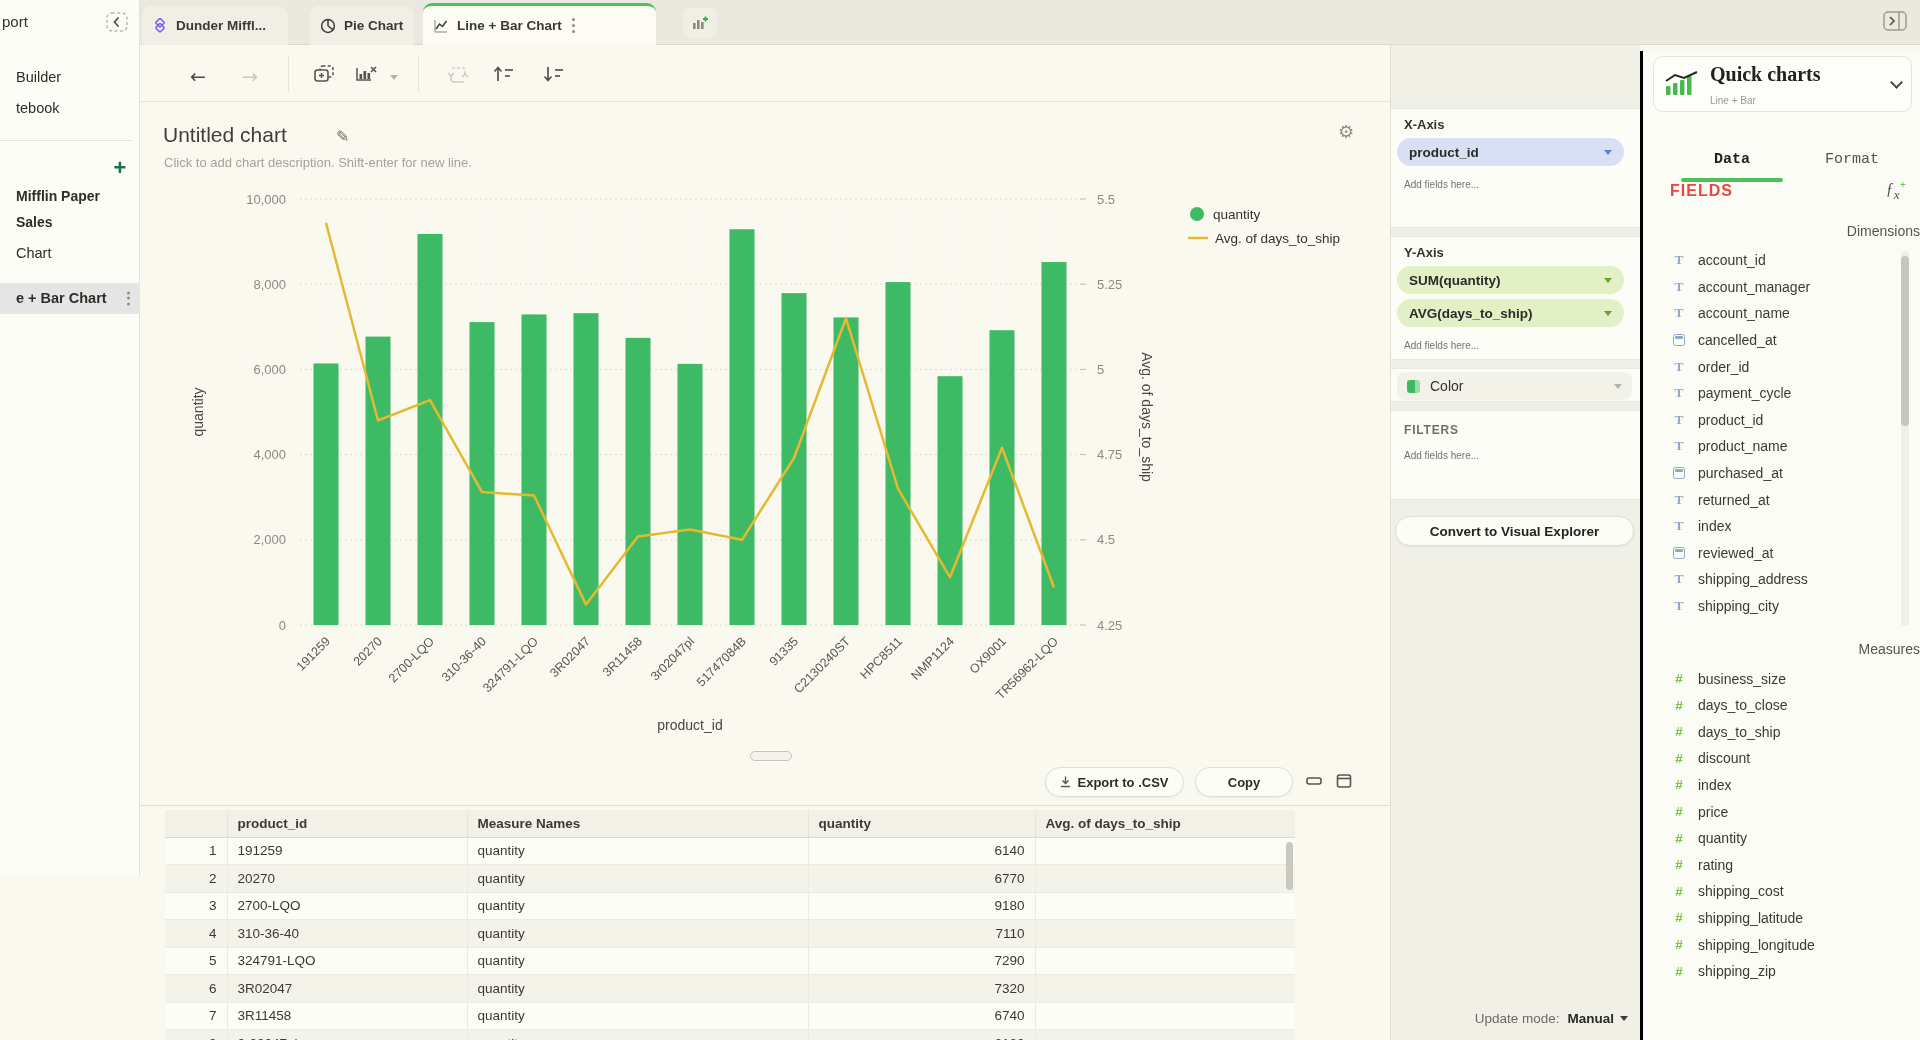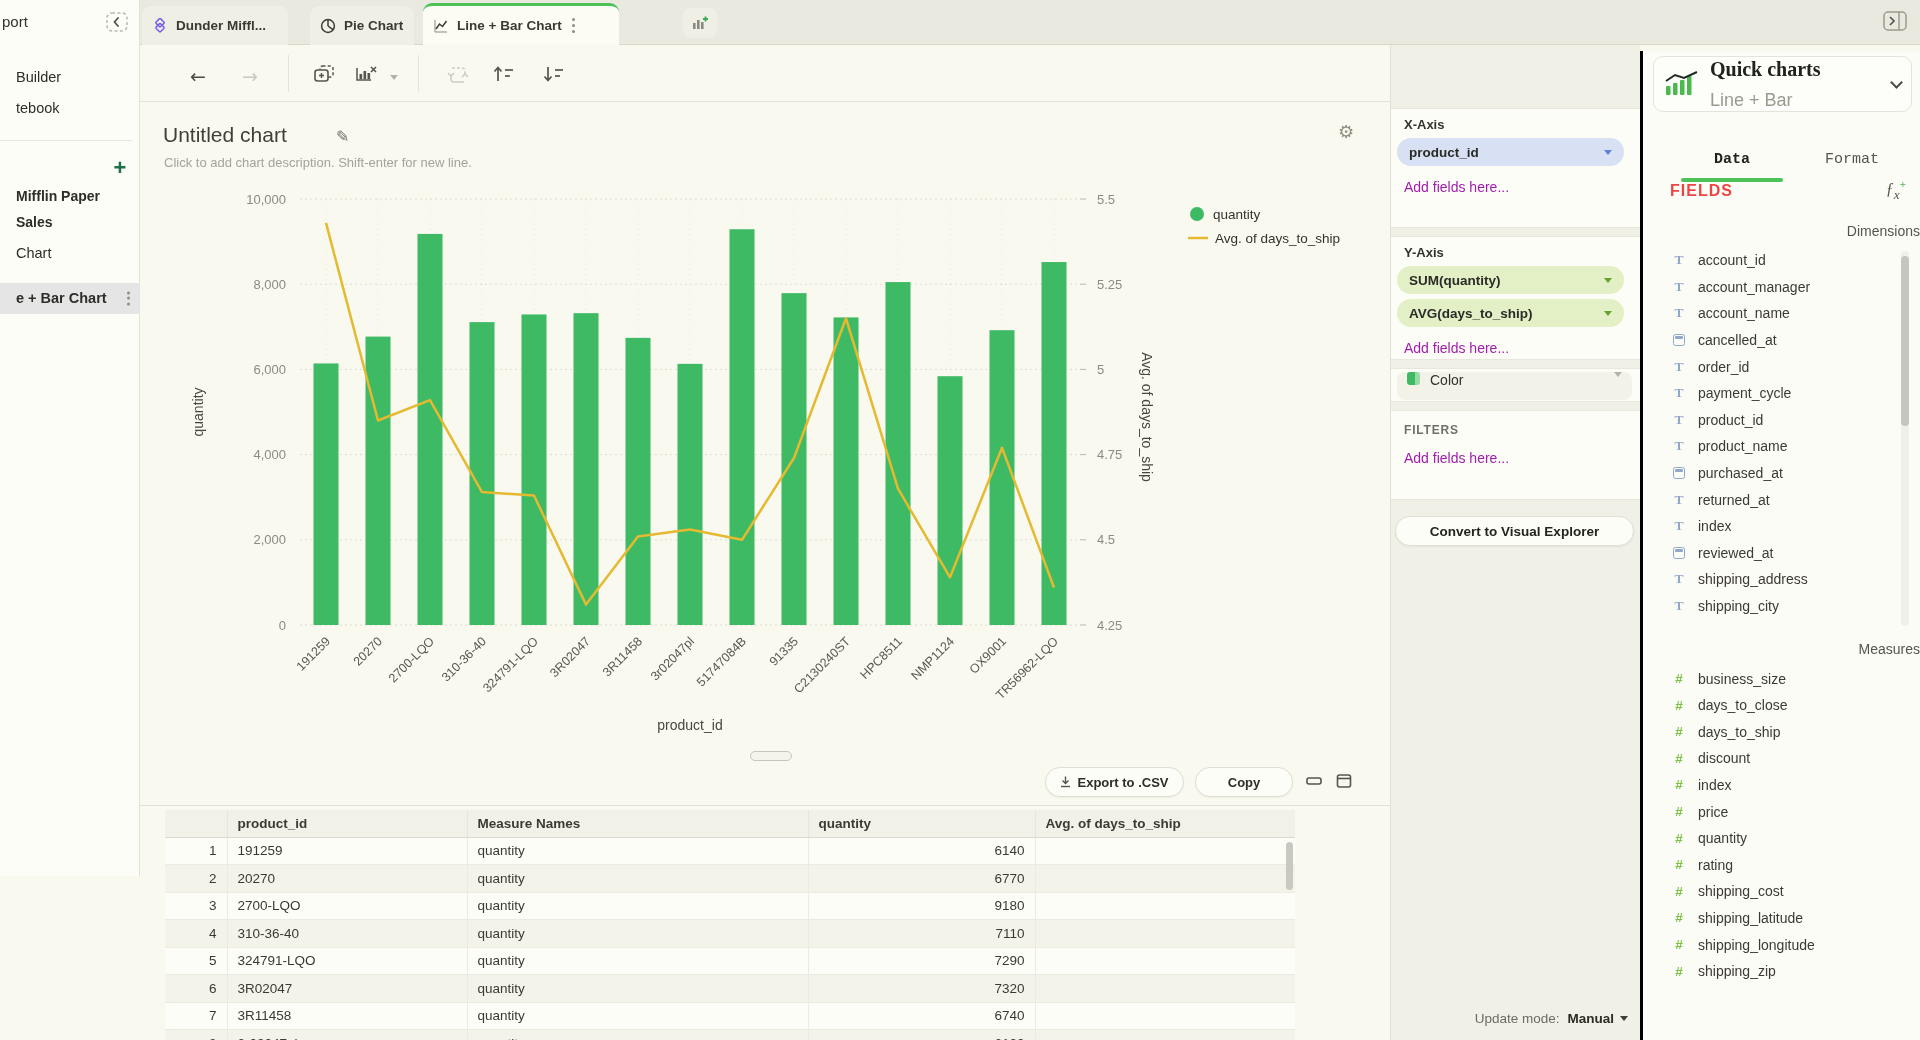--- a/index.html
+++ b/index.html
@@ -72,33 +72,33 @@
   .cfg-card { background:#fdfdf7; border-top:1px solid #e7e7dd; border-bottom:1px solid #e7e7dd; margin-bottom:8px; flex:none; }
   .cfg-label { margin:8px 0 6px 13px; font-size:13px; font-weight:bold; color:#33332b; }
   .cfg-label.caps { font-size:12px; letter-spacing:0.8px; color:#70706a; margin-top:12px; }
   .pill { display:flex; align-items:center; height:28px; border-radius:14px; margin:0 16px 5px 6px; padding:0 12px; font-size:13.5px; font-weight:bold; color:#2b2b29; cursor:pointer; }
   .pill.dim { background:var(--pill-dim); }
   .pill.meas { background:var(--pill-meas); }
   .caret { width:0; height:0; border-left:4.5px solid transparent; border-right:4.5px solid transparent; border-top:5.5px solid #b3b3a9; margin-left:auto; }
   .caret.blue { border-top-color:#5d82d6; }
   .caret.green { border-top-color:#67a22f; }
   .caret.dark { border-top-color:#3c3c34; margin-left:6px; }
-  .addfields { margin:13px 0 0 13px; font-size:14px; color:#a21caf; cursor:pointer; }
-  .color-row { display:flex; align-items:flex-start; height:28px; margin:3px 8px 0 6px; border-radius:8px; background:#f2f2e9; padding:0 10px; font-size:14px; color:#33332b; cursor:pointer; }
+  .addfields { margin:13px 0 0 13px; font-size:10px; color:#737373; cursor:pointer; }
+  .color-row { display:flex; align-items:center; height:28px; margin:3px 8px 0 6px; border-radius:8px; background:#f2f2e9; padding:9px 10px; font-size:14px; color:#33332b; cursor:pointer; }
   .swatch { width:13px; height:13px; border-radius:3px; background:linear-gradient(90deg, var(--bar) 60%, #97dba5 60%); margin-right:10px; flex:none; }
   .convert-btn { margin:8px 6px 0 4px; height:30px; border-radius:16px; background:#fdfdf8; border:1px solid #e0e0d6; box-shadow:0 1px 2px rgba(0,0,0,.06); font-family:"Liberation Sans",sans-serif; font-size:13.5px; font-weight:bold; color:#24241e; cursor:pointer; flex:none; }
   .update-mode { margin-top:auto; align-self:flex-end; margin-right:12px; margin-bottom:14px; display:flex; align-items:center; font-size:13.5px; color:#6b6b62; }
   .um-value { font-weight:bold; color:#2b2b25; margin-left:8px; }
 
   
   .fields { position:absolute; left:1500px; top:51px; width:280px; height:995px; background:#fcfcf6; border-left:3px solid #000000; }
   .qc-card { margin:5px 8px 0 10px; height:56px; border:1px solid #e4e4da; border-radius:10px; display:flex; align-items:center; padding:0 10px; background:#fdfdf9; cursor:pointer; }
   .qc-text { margin-left:10px; }
   .qc-title { font-family:"Liberation Serif", serif; font-size:20px; font-weight:bold; color:#22221d; line-height:1.1; }
-  .qc-sub { font-size:18px; color:#9a9a91; margin-top:10px; }
+  .qc-sub { font-size:10px; color:#9a9a91; margin-top:10px; }
   .qc-chev { margin-left:auto; width:9px; height:9px; border-right:2px solid #4a4a42; border-bottom:2px solid #4a4a42; transform:rotate(45deg); margin-top:-4px; }
   .fp-tabs { position:relative; margin-top:14px; height:42px; display:flex; align-items:flex-end; padding-left:38px; border-bottom:1px solid #ececе2;font-family:Liberation Mono, monospace; }
   .fp-tab { width:102px; text-align:center; font-size:15px; color:#55554e; cursor:pointer; }
   .fp-tab.active { font-weight:bold; color:#22221d; position:relative; }
   .fp-tab.active::after { content:""; position:absolute; left:0; right:0; bottom:-14px; height:4px; border-radius:2px; background:var(--accent); }
   .fp-tab + .fp-tab { margin-left:24px; width:90px; }
   .fields-row { margin-top:10px; height:25px; display:flex; align-items:center; padding:0 14px 0 15px; }
   .fields-cap { font-size:16px; font-weight:bold; letter-spacing:1px; color:#ef4444;margin-left:12px; }
   .fx { margin-left:auto; font-family:"Liberation Serif", serif; font-style:italic; font-size:16px; color:#55554e; cursor:pointer; }
   .fx sup { color:#4cb94e; font-style:normal; font-weight:bold; font-size:11px; }
@@ -153,21 +153,21 @@
           </svg>
         <span class="tlabel">Dunder Miffl...</span>
       </div>
       <div class="tab" style="left:170px;width:104px">
         <svg class="ticon" width="16" height="16" viewBox="0 0 16 16">
             <circle cx="8" cy="8" r="6.4" fill="none" stroke="#3c3c34" stroke-width="1.5"></circle>
             <path d="M8 8 L8 1.6 M8 8 L13 11.6" stroke="#3c3c34" stroke-width="1.5" fill="none"></path>
           </svg>
         <span class="tlabel">Pie Chart</span>
       </div>
-      <div class="tab active" style="left:283px;width:196px">
+      <div class="tab active" style="left:283px;width:233px">
         <svg class="ticon" width="16" height="16" viewBox="0 0 16 16">
             <path d="M2 14 L2 2" stroke="#9a9a90" stroke-width="1.2"></path>
             <path d="M2 14 L14 14" stroke="#9a9a90" stroke-width="1.2"></path>
             <polyline points="3,11 6.5,6 9.5,8.5 13.5,3" fill="none" stroke="#3c3c34" stroke-width="1.5"></polyline>
           </svg>
         <span class="tlabel">Line + Bar Chart</span>
         <span class="dots" style="position:static;transform:none;margin-left:10px">
             <i></i>
             <i></i>
             <i></i>

